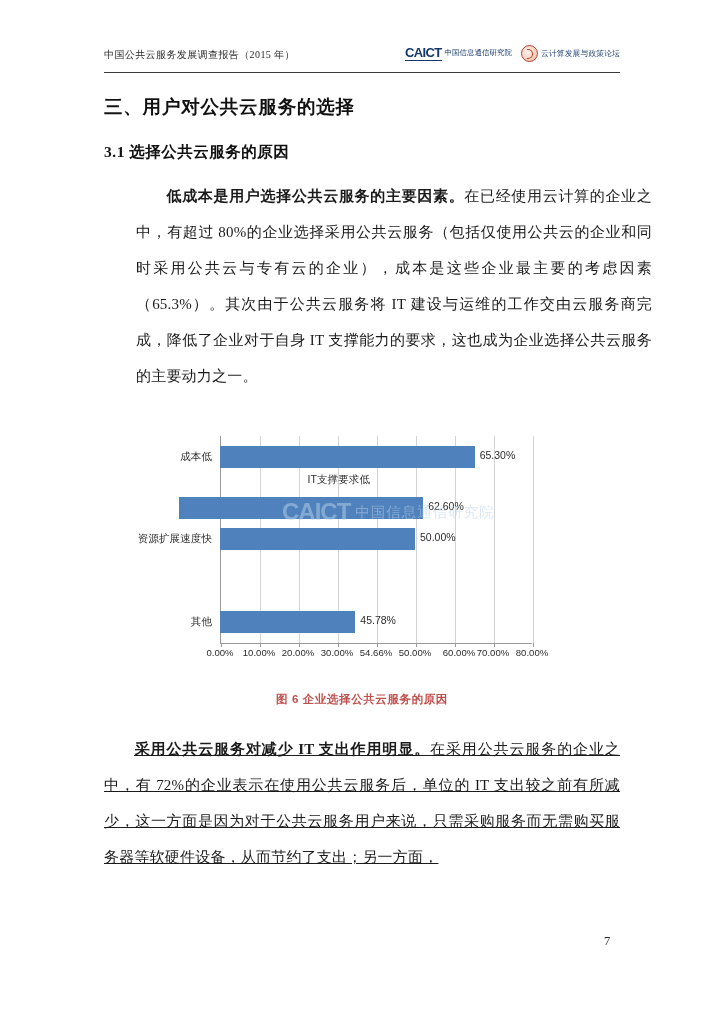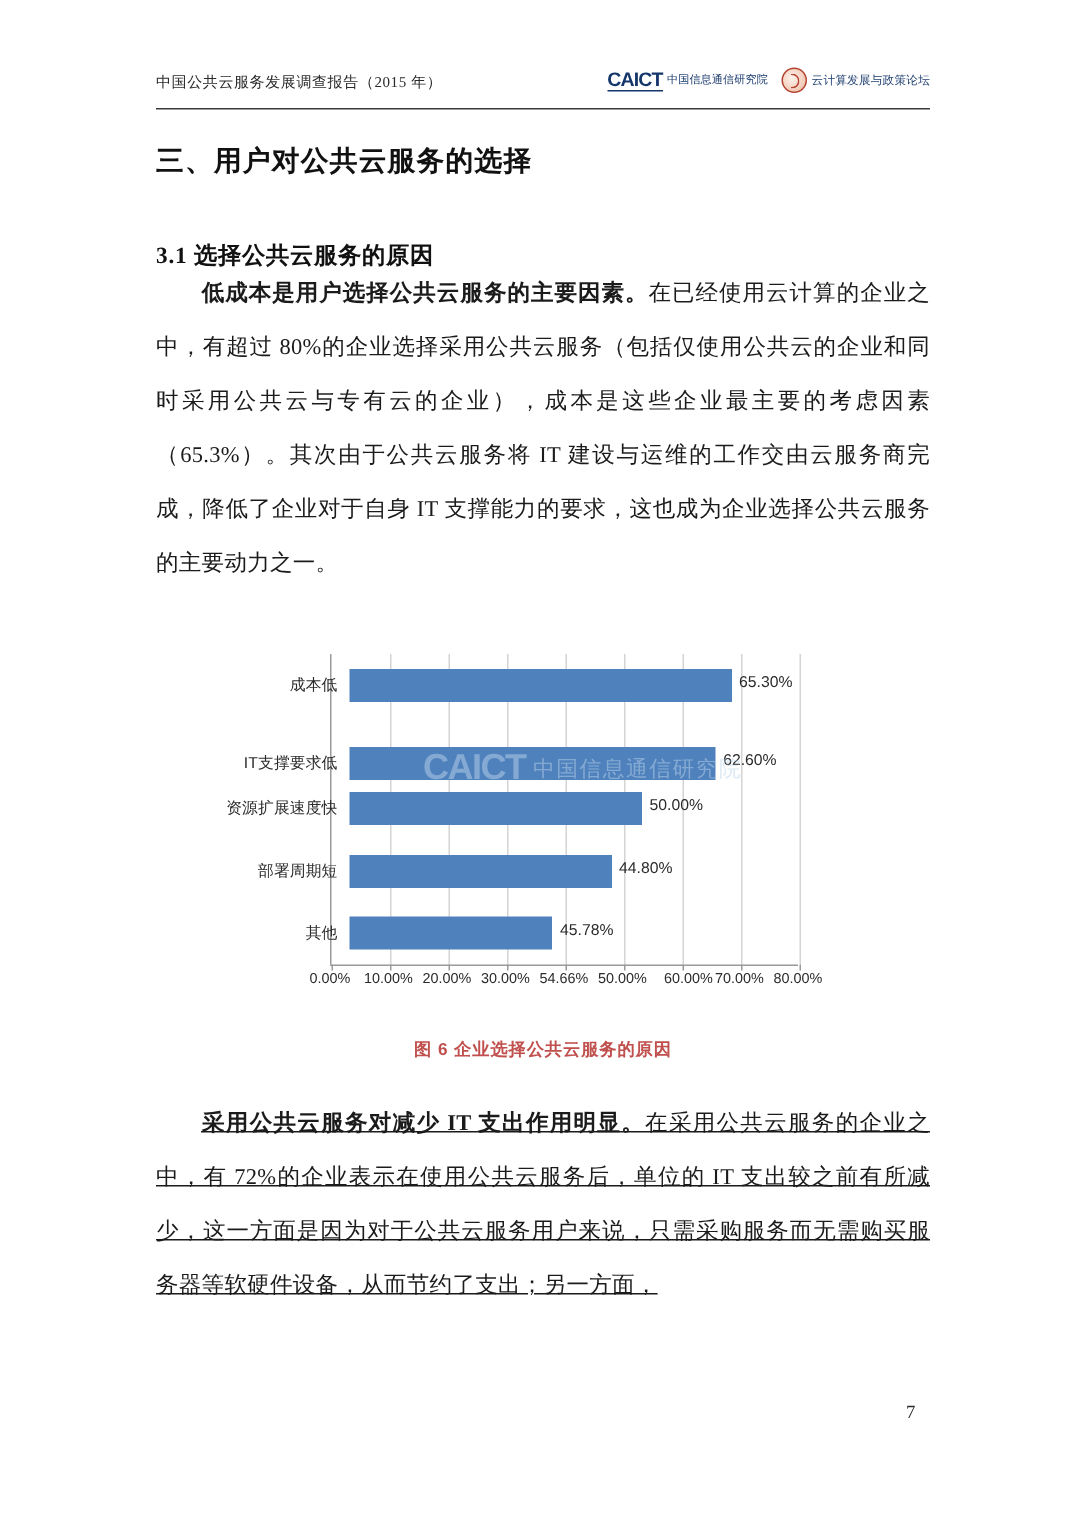--- a/index.html
+++ b/index.html
@@ -114,40 +114,40 @@
     left: 104px;
     top: 94px;
     font-size: 18.5px;
     font-weight: bold;
     letter-spacing: 0.8px;
     color: #111;
   }
   .h2 {
     position: absolute;
     left: 104px;
-    top: 160px;
+    top: 142px;
     font-size: 15.5px;
     font-weight: bold;
     letter-spacing: 0.5px;
     color: #111;
   }
 
   
   .para {
     position: absolute;
     left: 104px;
     width: 516px;
     font-size: 15px;
     line-height: 36px;
     text-align: justify;
     text-justify: inter-ideograph;
     letter-spacing: 0.2px;
     color: #1b1b1b;
   }
-  .para.p1 { top: 178px; }
+  .para.p1 { top: 178px; margin-left: 32px; }
   .para.p2 { top: 731px; text-decoration: underline; }
   .para .lead { font-weight: bold; }
   .indent { display: inline-block; width: 2em; }
 
   
   .chart-wrap {
     position: absolute;
     left: 134px;
     top: 432px;
     width: 456px;
@@ -212,21 +212,20 @@
     z-index: 2;
   }
 
   .rows {
     position: absolute;
     left: 0;
     top: 4px;
     width: 398px;
     height: 207px;
     z-index: 2;
-    margin-left: 13px;
   }
   .row {
     position: absolute;
     left: 0;
     width: 398px;
     height: 41.4px;
     display: flex;
     align-items: center;
   }
   .cat-label {
@@ -354,39 +353,32 @@
       </div>
     <div class="axis-bottom"></div>
     <div class="rows">
         <div class="row" style="top: 0px; height: 41.4px;">
           <div class="cat-label">成本低</div>
           <div class="bar-area" style="height: 41.4px;">
             <div class="bar" style="width: 254.67px; top: 9.7px; background: rgb(79, 129, 189);"></div>
             <div class="bar-value" style="left: 259.67px; top: 12.7px;">65.30%</div>
           </div>
         </div>
-        <div class="row" style="top: 52px; height: 41.4px;">
+        <div class="row" style="top: 37px; height: 41.4px; flex-direction: column;">
           <div class="cat-label">IT支撑要求低</div>
           <div class="bar-area" style="height: 41.4px;">
             <div class="bar" style="width: 244.14px; top: 9.7px; background: rgb(79, 129, 189);"></div>
             <div class="bar-value" style="left: 249.14px; top: 12.7px;">62.60%</div>
           </div>
         </div>
         <div class="row" style="top: 82.8px; height: 41.4px;">
           <div class="cat-label">资源扩展速度快</div>
           <div class="bar-area" style="height: 41.4px;">
             <div class="bar" style="width: 195px; top: 9.7px; background: rgb(79, 129, 189);"></div>
             <div class="bar-value" style="left: 200px; top: 12.7px;">50.00%</div>
-          </div>
-        </div>
-        <div class="row" style="top: 124.2px; height: 41.4px;">
-          <div class="cat-label">部署周期短</div>
-          <div class="bar-area" style="height: 41.4px;">
-            <div class="bar" style="width: 174.72px; top: 9.7px; background: rgb(79, 129, 189);"></div>
-            <div class="bar-value" style="left: 179.72px; top: 12.7px;">44.80%</div>
           </div>
         </div>
         <div class="row" style="top: 165.6px; height: 41.4px;">
           <div class="cat-label">其他</div>
           <div class="bar-area" style="height: 41.4px;">
             <div class="bar" style="width: 135.33px; top: 9.7px; background: rgb(79, 129, 189);"></div>
             <div class="bar-value" style="left: 140.33px; top: 12.7px;">45.78%</div>
           </div>
         </div>
       </div>

